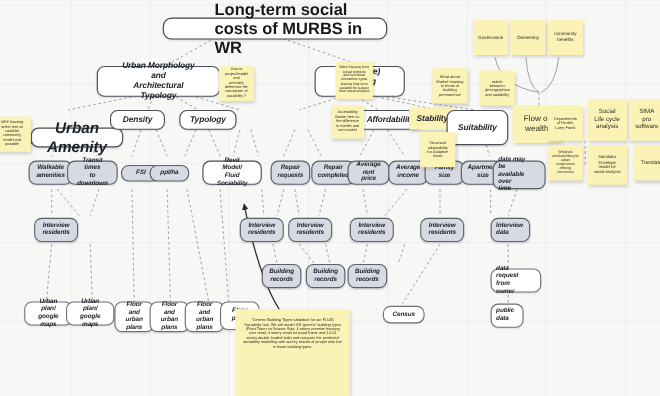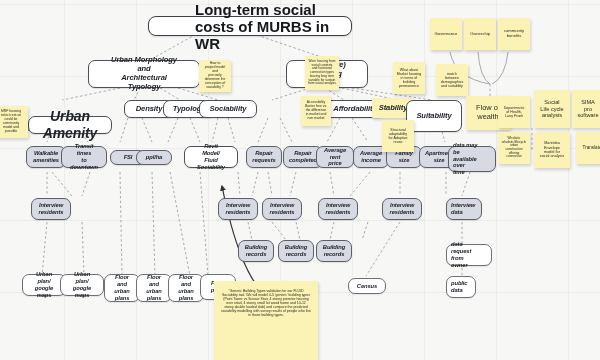--- a/index.html
+++ b/index.html
@@ -162,23 +162,22 @@
   </svg>
 
   <div class="title" style="left:148px;top:16px;width:156px;height:18px;font-size:15px;padding-left:46px;">Long-term social costs of MURBS in WR</div>
 
   <div class="node n-white" style="left:88px;top:60px;width:112px;height:28px;font-size:7.6px;">Urban Morphology and
 Architectural Typology</div>
   <div class="node n-white" style="left:286px;top:60px;width:82px;height:28px;font-size:7.6px;">(*UN Core)
 Housing Needs</div>
 
   <div class="node n-white" style="left:28px;top:116px;width:84px;height:18px;font-size:14px;">Urban Amenity</div>
-  <div class="node n-white" style="left:124px;top:100px;width:50px;height:18px;font-size:7.6px;">Density</div>
+  <div class="node n-white" style="left:100px;top:100px;width:50px;height:18px;font-size:7.6px;">Density</div>
   <div class="node n-white" style="left:163px;top:100px;width:52px;height:18px;font-size:7.6px;">Typology</div>
-  <div class="node n-white" style="left:199px;top:100px;width:58px;height:18px;font-size:7.6px;">Sociability</div>
   <div class="node n-white" style="left:324px;top:100px;width:62px;height:18px;font-size:7.6px;">Affordability</div>
   <div class="node" style="left:372px;top:98px;width:42px;height:20px;font-size:7.6px;background:#fbf3b6;box-shadow:1px 2px 3px rgba(0,0,0,.16);font-weight:700;border-radius:1px;">Stability</div>
   <div class="node n-white" style="left:406px;top:100px;width:56px;height:32px;font-size:7.6px;">Suitability</div>
 
   <div class="node n-grey" style="left:26px;top:146px;width:40px;height:22px;font-size:5.8px;">Walkable
 amenities</div>
   <div class="node n-grey" style="left:61px;top:146px;width:46px;height:22px;font-size:5.8px;">Transit times
 to downtown</div>
   <div class="node n-grey" style="left:110px;top:150px;width:22px;height:15px;font-size:5.8px;">FSI</div>
   <div class="node n-grey" style="left:136px;top:150px;width:28px;height:15px;font-size:5.8px;">ppl/ha</div>

